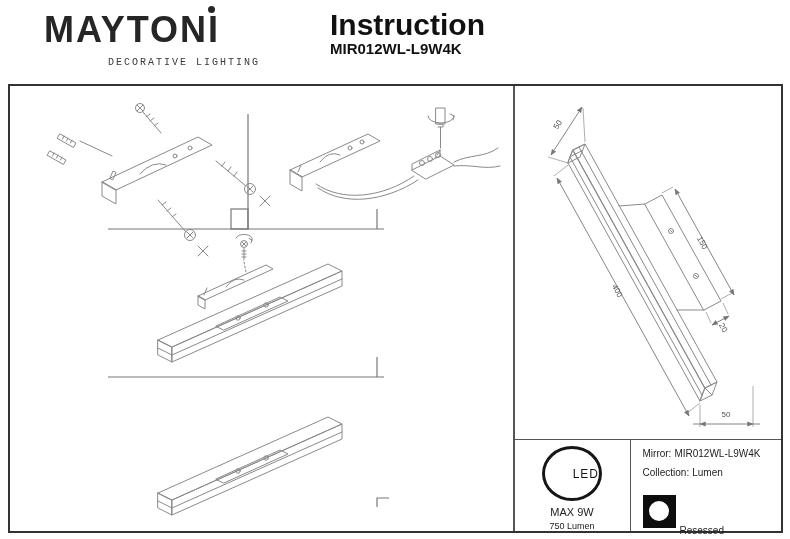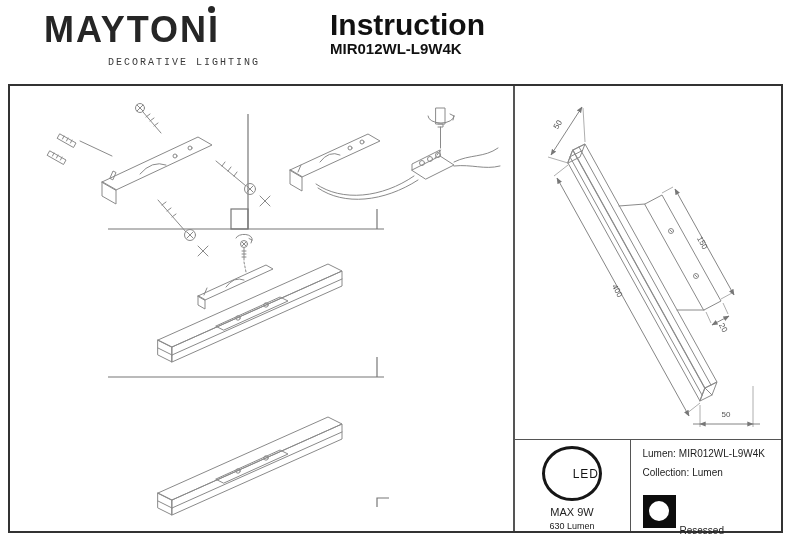--- a/index.html
+++ b/index.html
@@ -206,25 +206,25 @@
   </svg>
 
   <div class="vdivider"></div>
 
   <div class="spec-panel">
     <div class="led-cell">
       <div class="led-circle">
         <span>LED</span>
       </div>
       <div class="max-power">MAX 9W</div>
-      <div class="lumen">630 Lumen</div>
+      <div class="lumen">750 Lumen</div>
     </div>
     <div class="model-cell">
       <div class="spec-line">
-        <span class="lbl">Lumen:</span><span>MIR012WL-L9W4K</span>
+        <span class="lbl">Mirror:</span><span>MIR012WL-L9W4K</span>
       </div>
       <div class="spec-line">
         <span class="lbl">Collection:</span><span>Lumen</span>
       </div>
       <div class="mount-row">
         <div class="mount-icon">
           <div class="mount-circle"></div>
         </div>
         <span class="mount-lbl">Resessed</span>
       </div>

